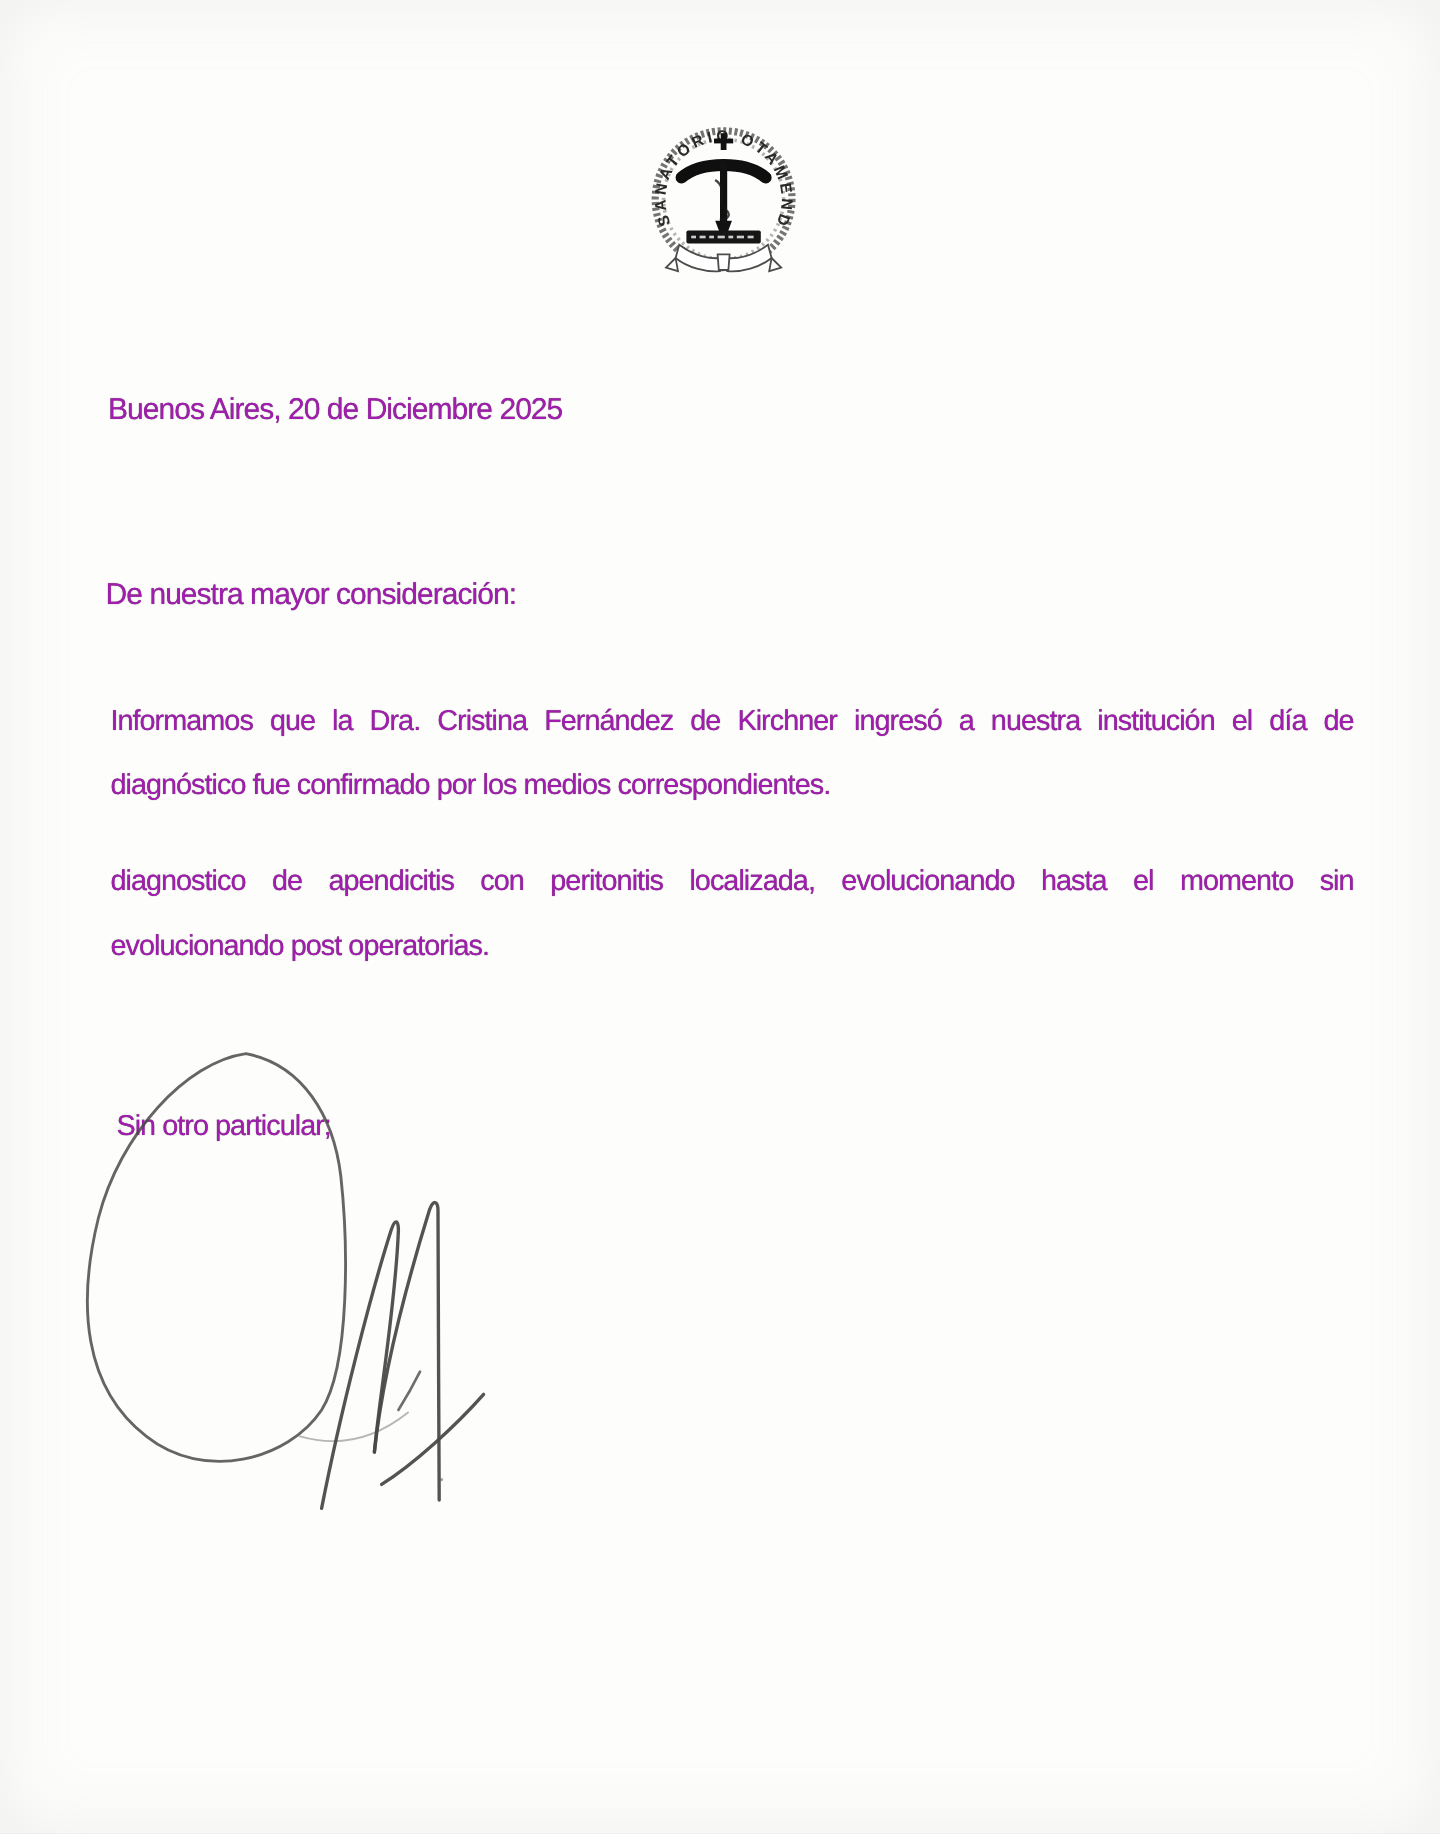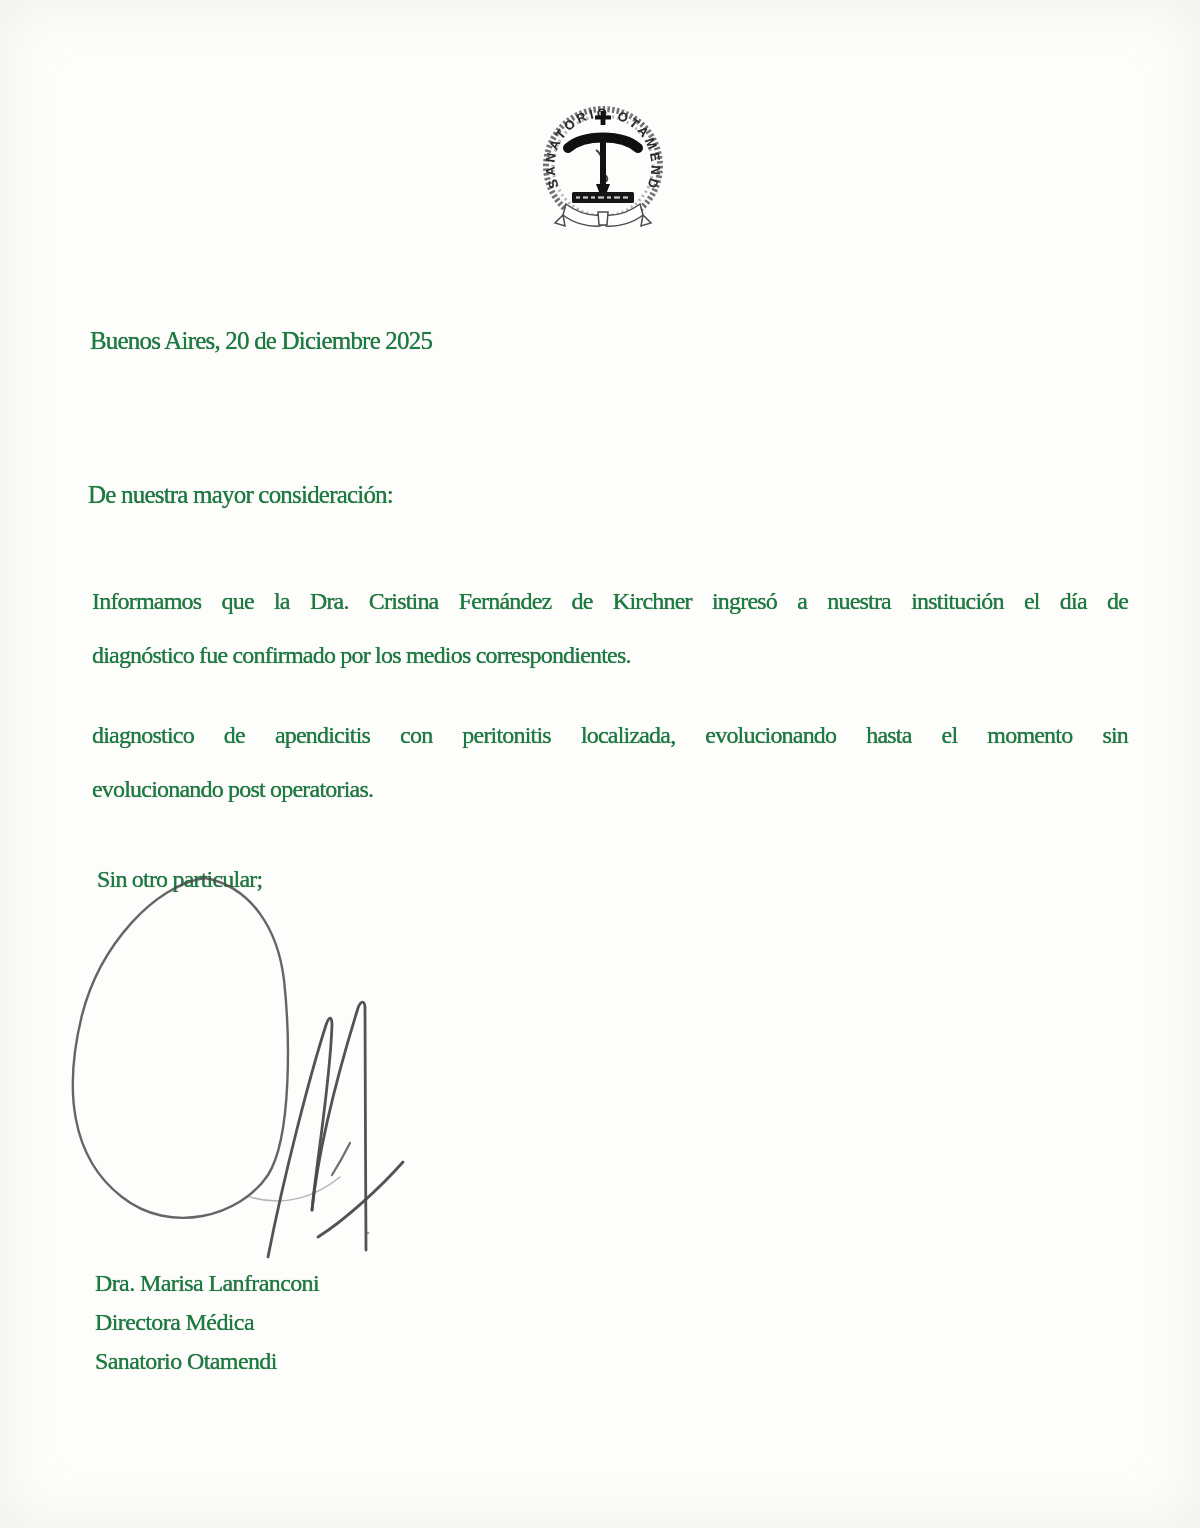--- a/index.html
+++ b/index.html
@@ -8,24 +8,23 @@
     width:1200px;height:1528px;
     margin:0 auto;
     background:#fdfdfc;
     overflow:hidden;
     font-family:"Liberation Sans", sans-serif;
     color:#303030;
     box-shadow:inset 0 0 60px rgba(180,180,175,0.18);
   }
   
   .scan-text{
-    color:#15803d;
+    color:#a21caf;
     text-shadow:0 0 0.7px rgba(45,45,45,0.85);
     letter-spacing:-0.8px;
-    font-family:Liberation Serif, serif;
   }
   
   .emblem{
     position:absolute;left:528px;top:84px;width:150px;height:186px;
     filter:blur(0.35px) contrast(1.05);
   }
   
   .date-line{
     position:absolute;left:90px;top:322px;
     font-size:25px;line-height:38px;white-space:nowrap;
@@ -36,21 +35,21 @@
   }
   .para{
     position:absolute;left:92px;width:1036px;
     font-size:24px;line-height:38px;
   }
   .para-1{top:566px;}
   .para-2{top:700px;}
   .line{display:block;white-space:nowrap;margin-top:16px;}
   .line.j{text-align:justify;text-align-last:justify;}
   .closing{
-    position:absolute;left:97px;top:860px;
+    position:absolute;left:97px;top:920px;
     font-size:24px;line-height:38px;white-space:nowrap;
   }
   .sig-block{
     position:absolute;left:95px;top:1264px;
     font-size:24px;line-height:39px;
   }
   .sig-block .sig-line{display:block;white-space:nowrap;letter-spacing:-0.6px;}
   
   .signature{
     position:absolute;left:40px;top:845px;width:400px;height:440px;
@@ -135,19 +134,14 @@
       <path d="M 272,365 C 280,290 305,205 318,163 C 321,155 325,155 325,164 C 326,230 325,330 326,405" stroke-width="2.8" opacity="0.95"></path>
 
       <path d="M 310,298 C 304,310 297,322 292,330" stroke-width="2.2" opacity="0.8"></path>
 
       <path d="M 363,317 C 340,343 305,375 278,392" stroke-width="2.8" opacity="0.95"></path>
 
       <circle cx="328" cy="388" r="1.3" fill="#4a4a4a" stroke="none" opacity="0.5"></circle>
     </g>
   </svg>
 
-  <div class="sig-block scan-text">
-    <span class="sig-line">Dra. Marisa Lanfranconi</span>
-    <span class="sig-line">Directora Médica</span>
-    <span class="sig-line">Sanatorio Otamendi</span>
-  </div>
 
 </div>
 
 </body></html>

